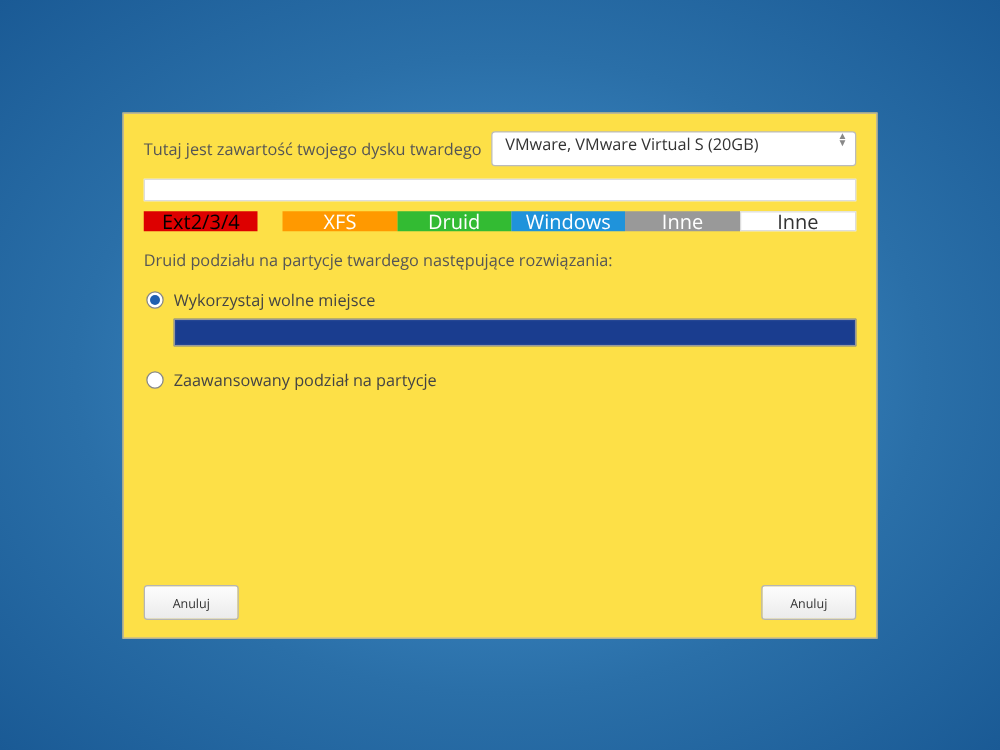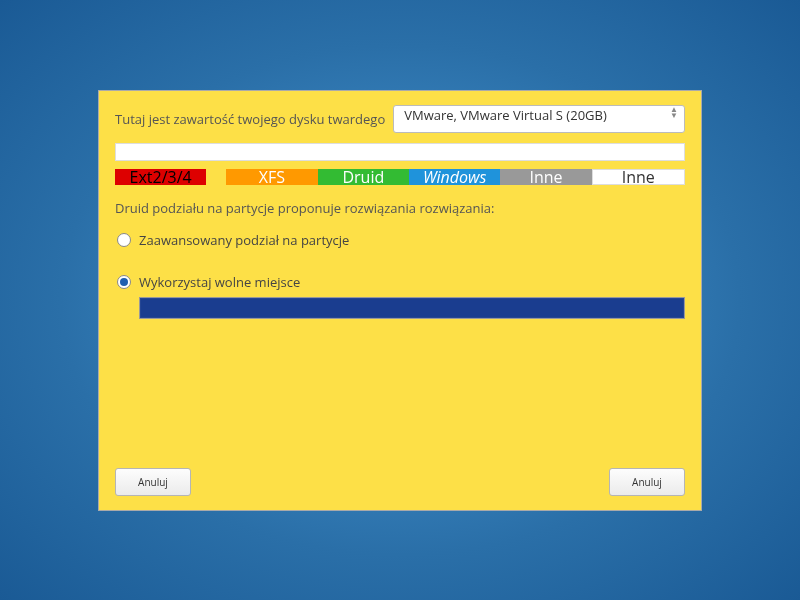--- a/index.html
+++ b/index.html
@@ -72,21 +72,21 @@
       flex: 1;
       display: flex;
       align-items: center;
       justify-content: center;
       font-size: 16px;
       color: #fff;
     }
     .legend-ext { background: #dd0000; color: #000; }
     .legend-xfs { background: #ff9900; margin-left: 20px; }
     .legend-swap { background: #33bb33; }
-    .legend-windows { background: #1f93db; font-style: italic; }
+    .legend-windows { background: #1f93db; }
     .legend-other { background: #999; }
     .legend-empty { background: #fff; color: #333; border: 1px solid #ddd; }
     .instruction {
       color: #555;
       margin-bottom: 14px;
     }
     .option-row {
       display: flex;
       align-items: flex-start;
       gap: 8px;
@@ -170,37 +170,37 @@
 
   <div class="legend">
     <div class="legend-item legend-ext">Ext2/3/4</div>
     <div class="legend-item legend-xfs">XFS</div>
     <div class="legend-item legend-swap">Druid</div>
     <div class="legend-item legend-windows">Windows</div>
     <div class="legend-item legend-other">Inne</div>
     <div class="legend-item legend-empty">Inne</div>
   </div>
 
-  <div class="instruction">Druid podziału na partycje proponuje rozwiązania rozwiązania:</div>
-
-  <div class="option-row">
-    <div class="radio"></div>
-    <div class="option-content">
-      <span class="option-label">Zaawansowany podział na partycje</span>
-    </div>
-  </div>
+  <div class="instruction">Druid podziału na partycje twardego następujące rozwiązania:</div>
 
   <div class="option-row">
     <div class="radio checked"></div>
     <div class="option-content">
       <span class="option-label">Wykorzystaj wolne miejsce</span>
       <div class="preview-bar"></div>
     </div>
   </div>
 
+  <div class="option-row">
+    <div class="radio"></div>
+    <div class="option-content">
+      <span class="option-label">Zaawansowany podział na partycje</span>
+    </div>
+  </div>
+
   <div class="spacer"></div>
 
   <div class="button-row">
     <div class="btn">Anuluj</div>
     <div class="btn">Anuluj</div>
   </div>
 
 </div>
 
 </body></html>

